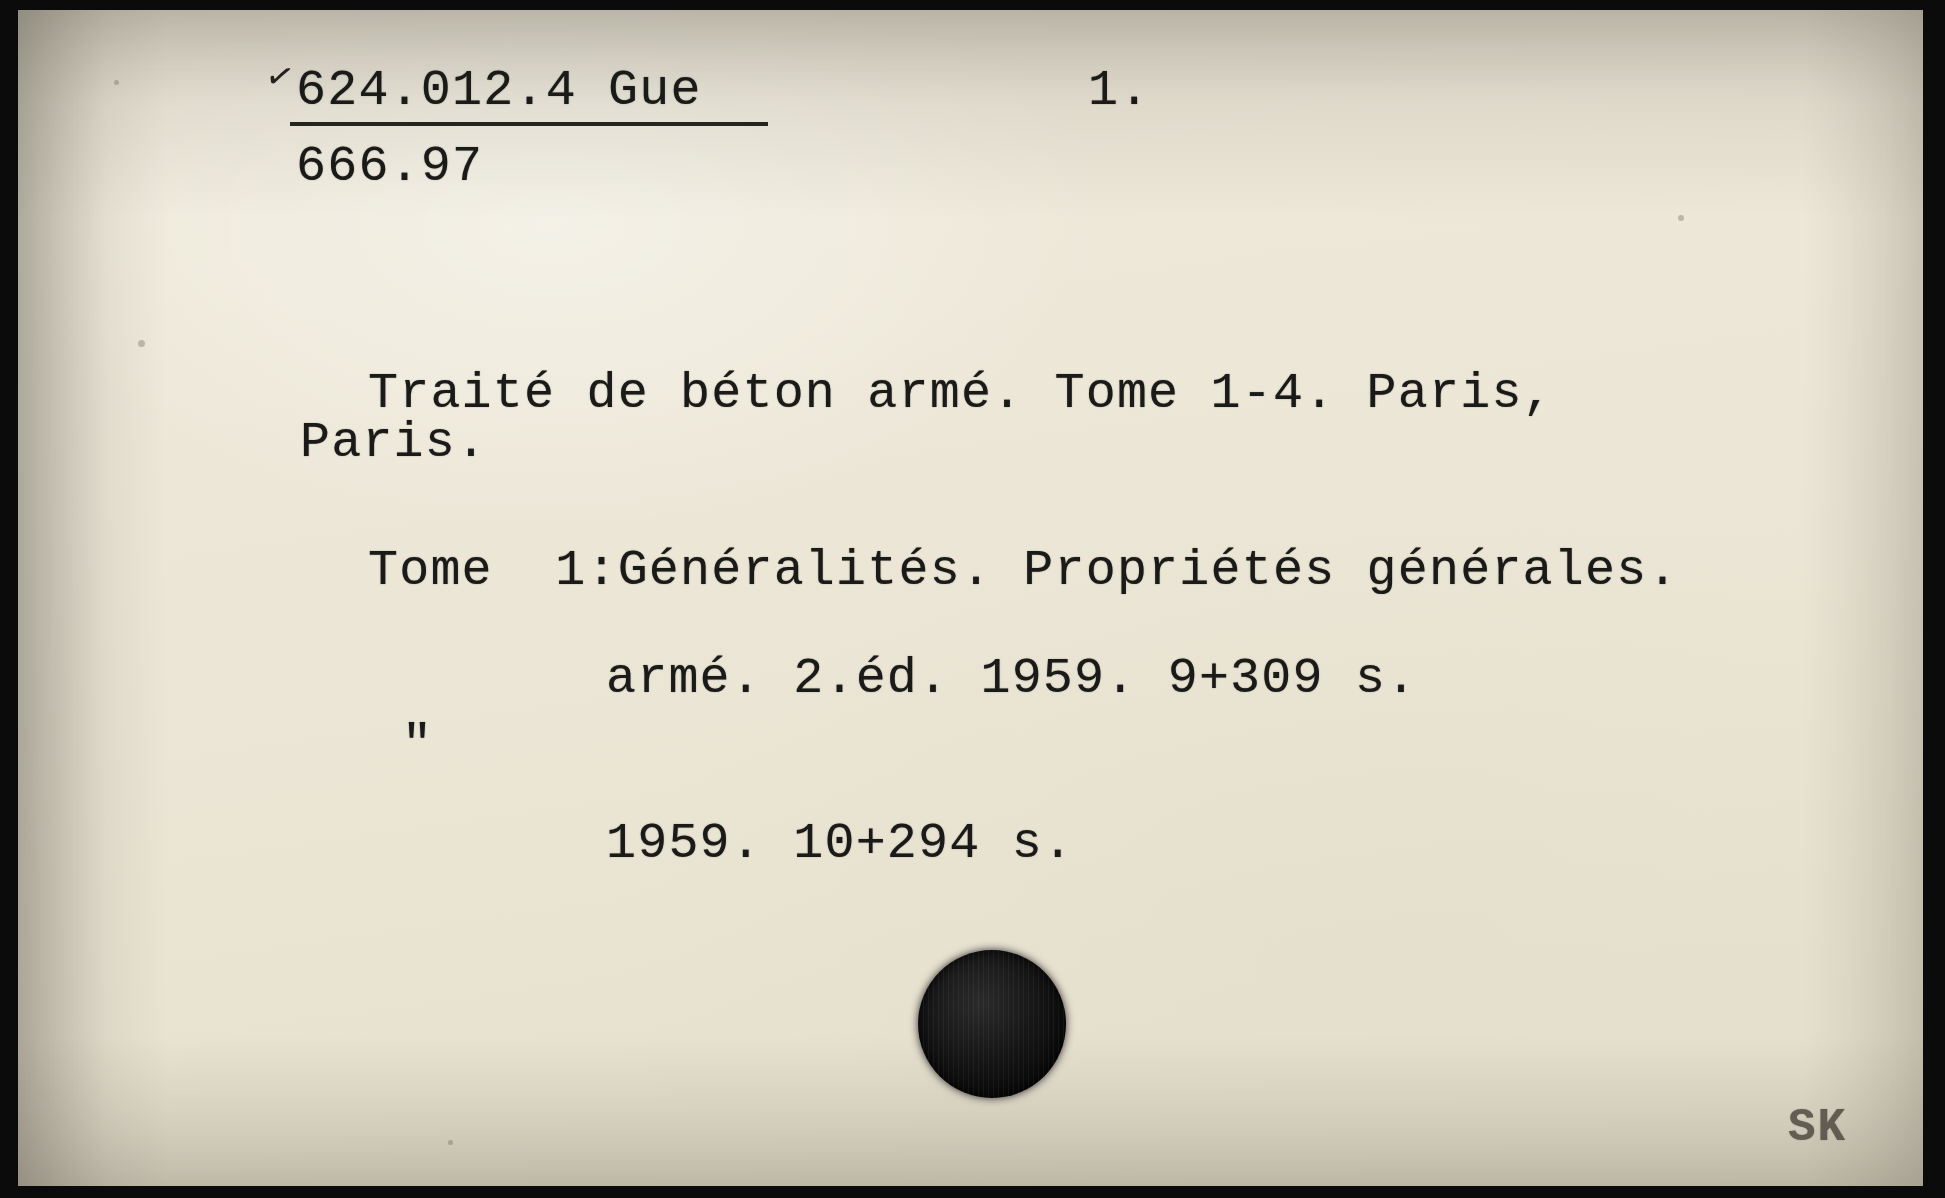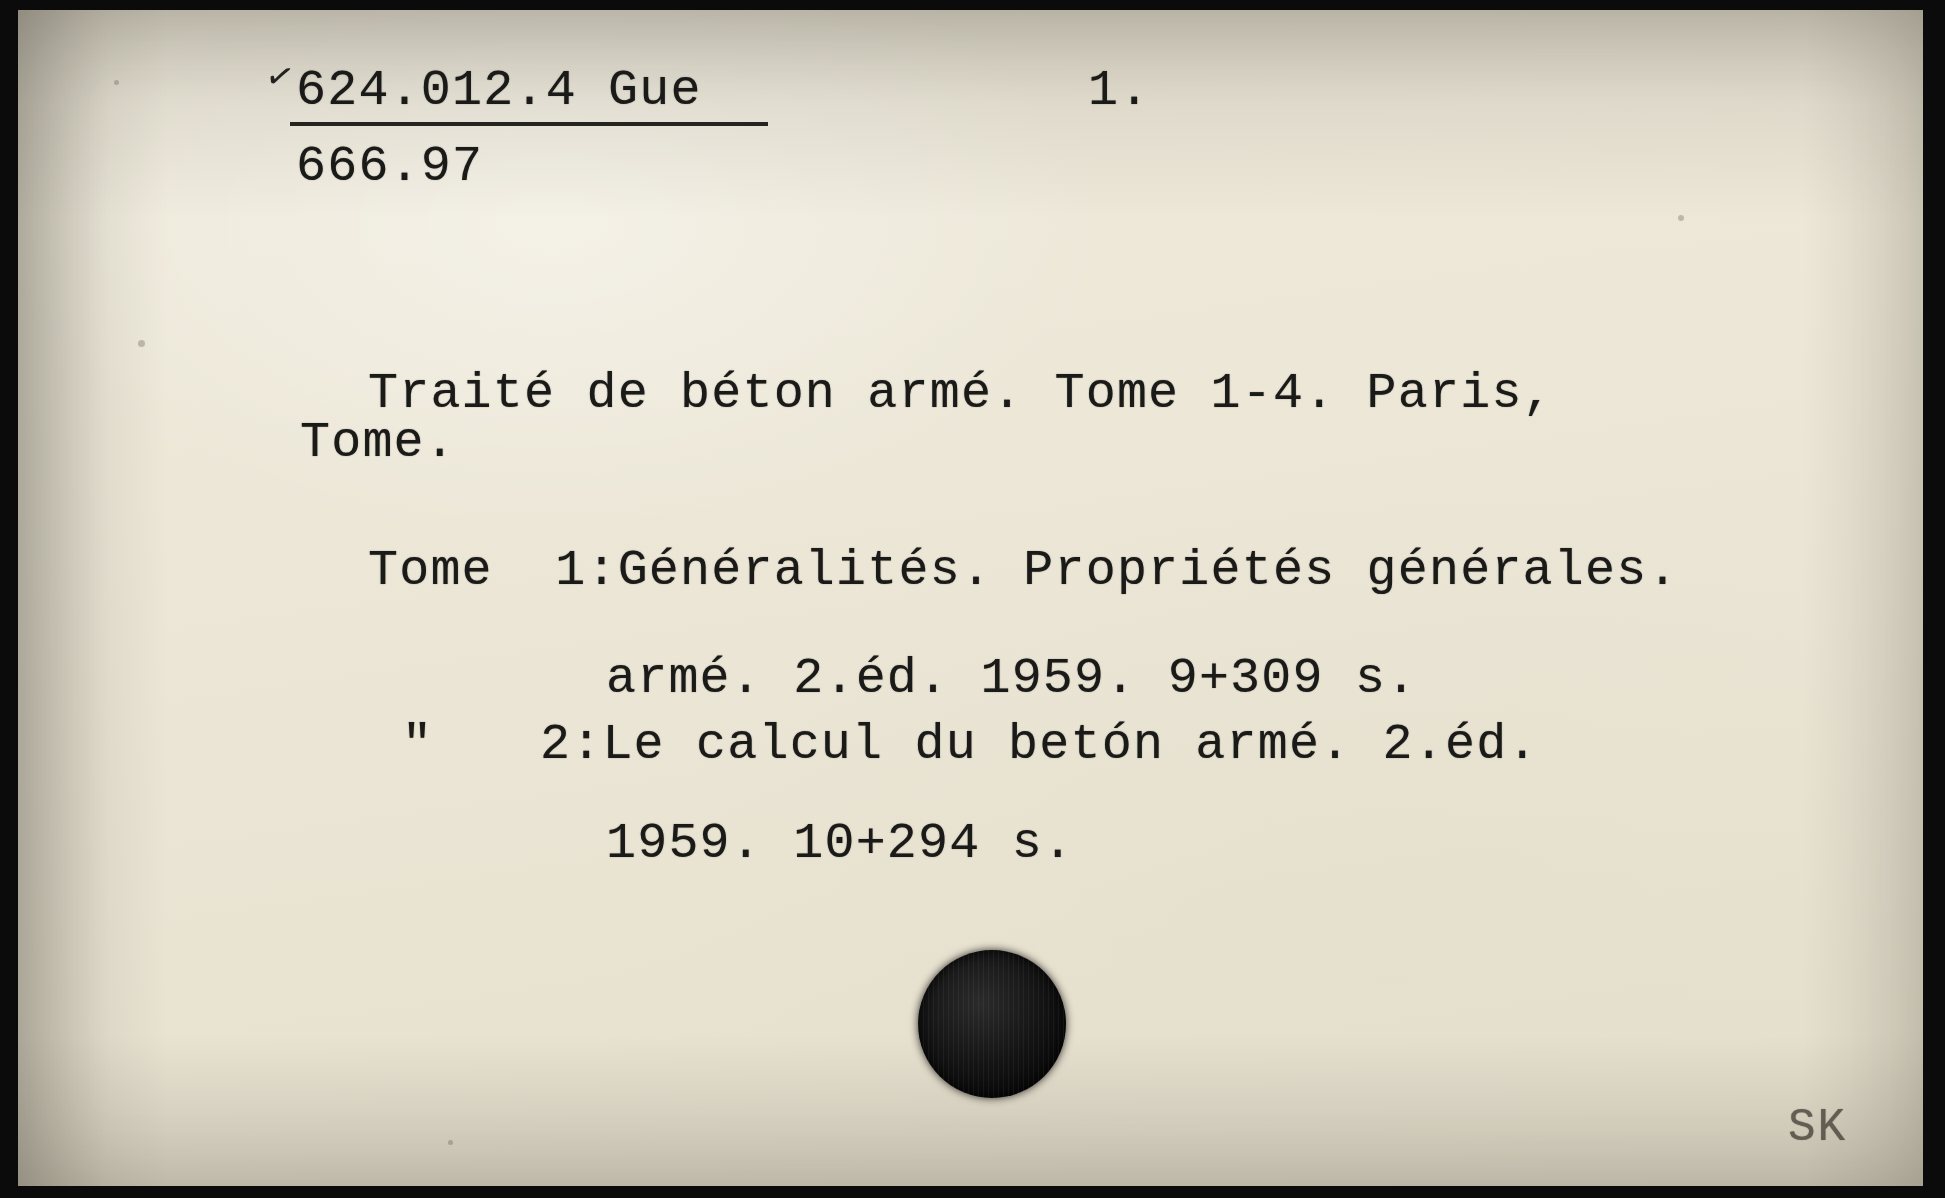--- a/index.html
+++ b/index.html
@@ -120,20 +120,21 @@
 
   
   #continuation { left: 1322px; top: 1010px; }
   #initials {
     left: 1770px;
     top: 1092px;
     font-size: 46px;
     letter-spacing: 2px;
     color: #4a463c;
     opacity: 0.82;
+    font-weight: bold;
   }
 
   
   #punch-hole {
     position: absolute;
     left: 900px;
     top: 940px;
     width: 148px;
     height: 148px;
     border-radius: 50%;
@@ -172,27 +173,26 @@
     <div class="speck" style="left:1660px;top:205px;width:6px;height:6px;"></div>
     <div class="speck" style="left:430px;top:1130px;width:5px;height:5px;"></div>
 
     <span id="checkmark">✓</span>
     <div class="typed" id="callnum-line1">624.012.4 Gue</div>
     <div id="callnum-rule"></div>
     <div class="typed" id="callnum-line2">666.97</div>
     <div class="typed" id="copy-number">1.</div>
 
     <div class="typed" id="title-line1">Traité de béton armé. Tome 1-4. Paris,</div>
-    <div class="typed" id="title-line2">Tome.</div>
+    <div class="typed" id="title-line2">Paris.</div>
 
     <div class="typed" id="vol1-l1">Tome  1:Généralités. Propriétés générales.</div>
     <div class="typed" id="vol1-l3">armé. 2.éd. 1959. 9+309 s.</div>
 
     <div class="typed" id="vol2-ditto">"</div>
-    <div class="typed" id="vol2-l1">2:Le calcul du betón armé. 2.éd.</div>
     <div class="typed" id="vol2-l2">1959. 10+294 s.</div>
 
     <div id="punch-hole">
       <div id="punch-hole-striations"></div>
     </div>
 
     <div class="typed faint" id="initials">SK</div>
 
   </div>
 </div>

